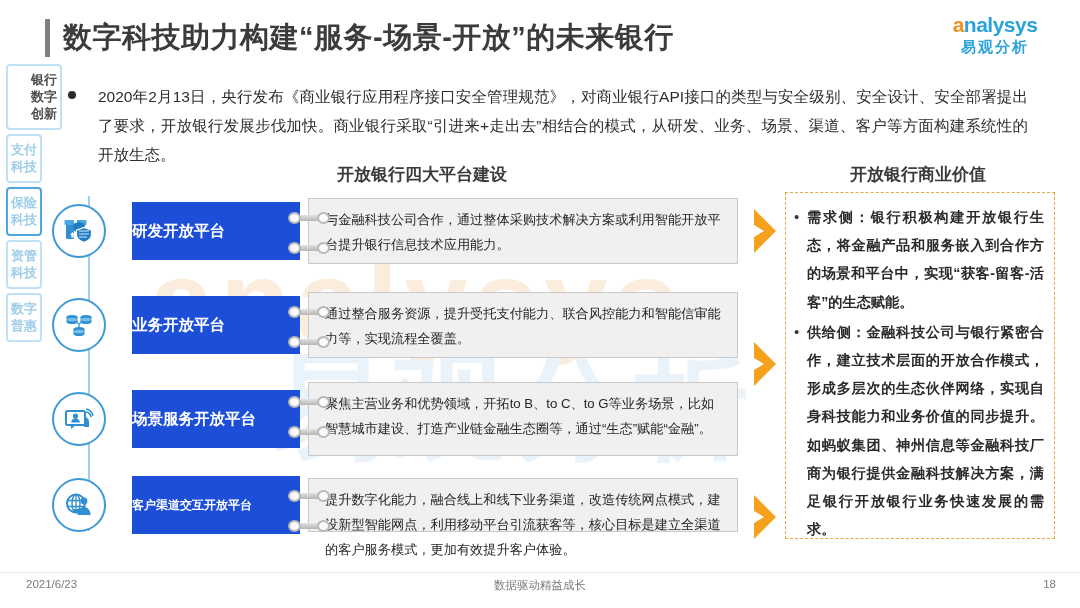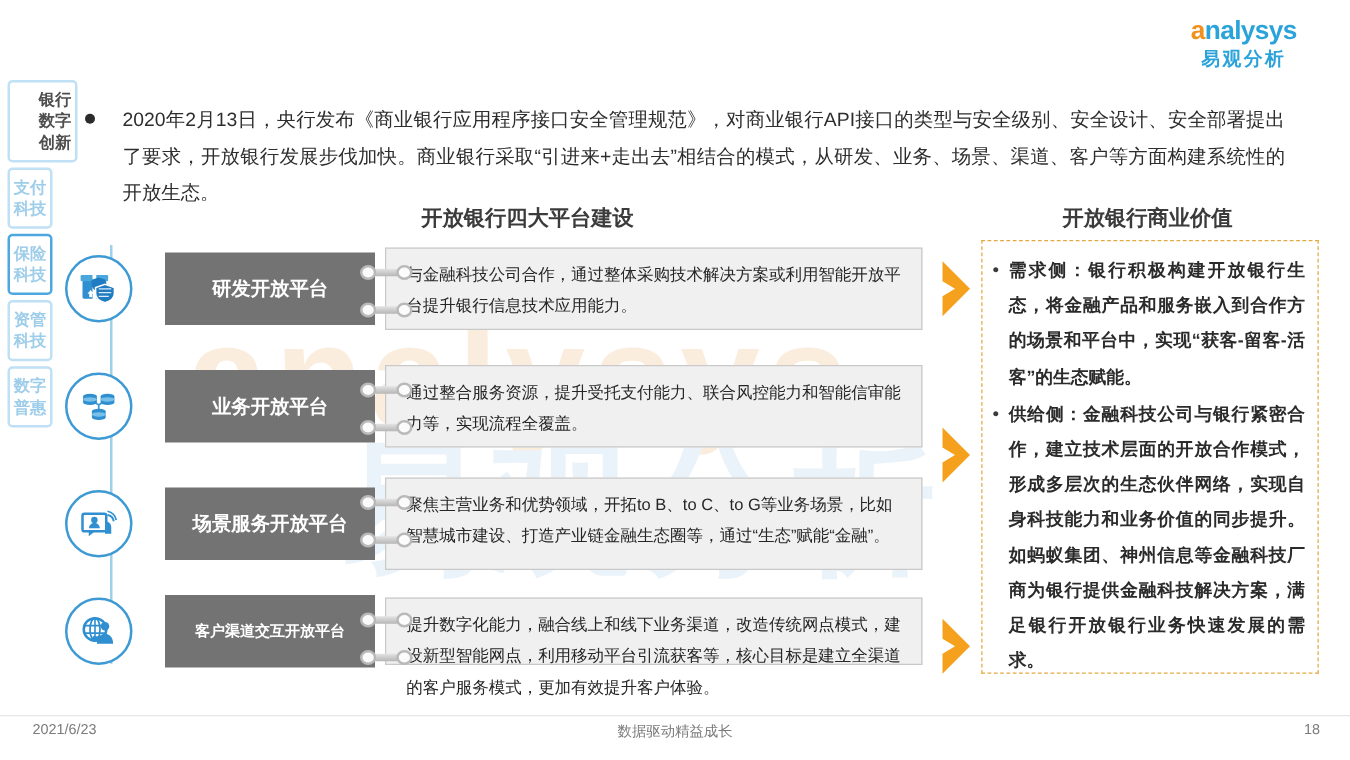--- a/index.html
+++ b/index.html
@@ -65,23 +65,23 @@
   .row{position:absolute;left:52px;display:flex;align-items:center;}
   .icon-circle{
     width:50px;height:50px;border-radius:50%;
     border:2px solid #3d9ad4;background:#ffffff;
     display:flex;align-items:center;justify-content:center;
     position:relative;z-index:2;flex:0 0 50px;
   }
   .icon-circle svg{display:block;}
 
   .blue-box{
-    background:#737373;color:#ffffff;
+    background:#1d4ed8;color:#ffffff;
     font-size:15.5px;font-weight:700;
-    display:flex;align-items:center;justify-content:center;
+    display:flex;align-items:center;
     margin-left:26px;flex:0 0 auto;
   }
   .gray-box{
     background:#f0f0f0;border:1px solid #c9c9c9;
     color:#262626;font-size:13.2px;line-height:25px;
     padding:8px 12px 8px 16px;
     box-sizing:border-box;margin-left:8px;
   }
 
   
@@ -118,20 +118,24 @@
 </head>
 <body>
 
 <div class="slide">
 
   <div class="watermark">
     <div class="wm1">analysys</div>
     <div class="wm2">易观分析</div>
   </div>
 
+  <div class="title-bar">
+    <div class="title-accent"></div>
+    <div class="title-text">数字科技助力构建“服务-场景-开放”的未来银行</div>
+  </div>
 
   <div class="logo">
     <div class="logo-main">
       <span class="a">a</span><span>nalysys</span>
     </div>
     <div class="logo-sub">易观分析</div>
   </div>
 
   <div class="sidetabs">
     <div class="sidetab active" style="letter-spacing:0;"><span>银行数字创新</span></div>

